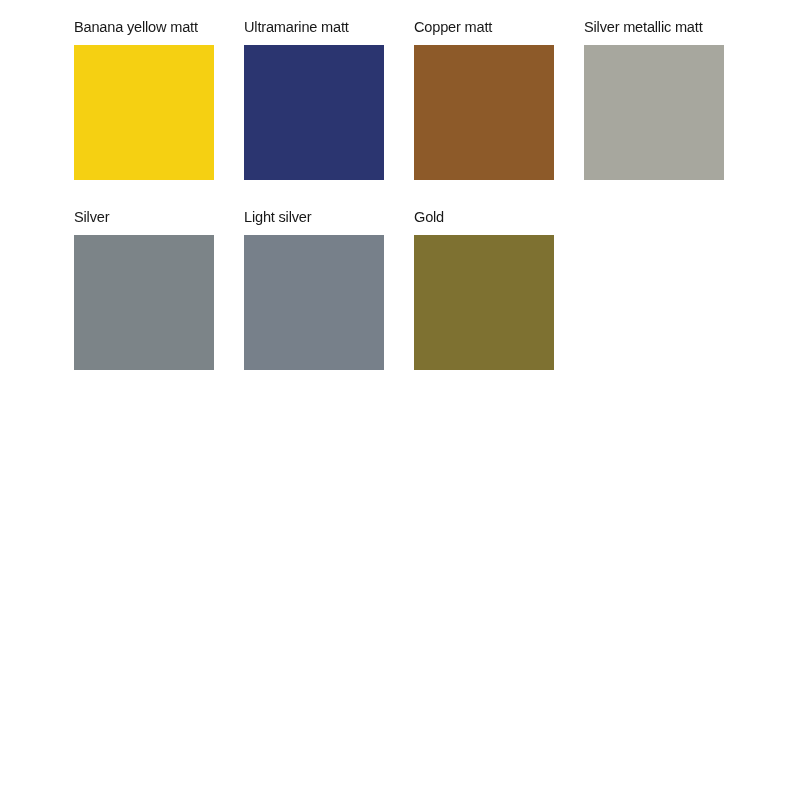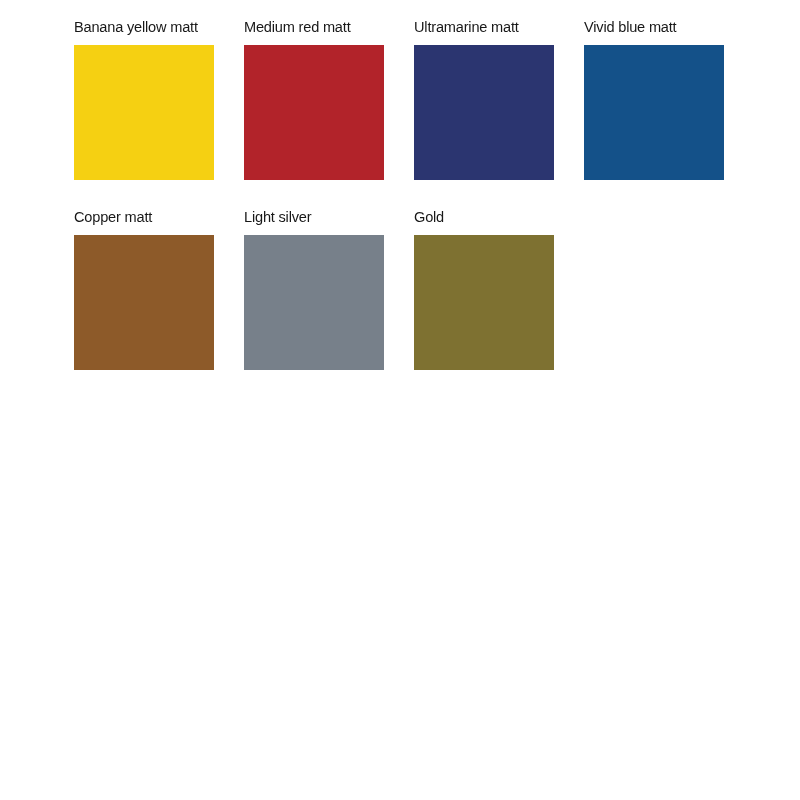--- a/index.html
+++ b/index.html
@@ -67,34 +67,34 @@
 </head>
 <body style="background-color: rgb(255, 255, 255);">
 
 <div class="sheet">
   <div class="swatch-grid">
       <div class="swatch-cell">
         <span class="swatch-label">Banana yellow matt</span>
         <span class="swatch-chip" style="background-color: rgb(245, 208, 18);"></span>
       </div>
       <div class="swatch-cell">
-        <span class="swatch-label">Medium red matt</span>
-        <span class="swatch-chip" style="background-color: rgb(178, 35, 42);"></span>
-      </div>
-      <div class="swatch-cell">
         <span class="swatch-label">Ultramarine matt</span>
         <span class="swatch-chip" style="background-color: rgb(43, 53, 112);"></span>
       </div>
       <div class="swatch-cell">
-        <span class="swatch-label">Vivid blue matt</span>
-        <span class="swatch-chip" style="background-color: rgb(20, 81, 137);"></span>
+        <span class="swatch-label">Copper matt</span>
+        <span class="swatch-chip" style="background-color: rgb(141, 90, 41);"></span>
       </div>
       <div class="swatch-cell">
-        <span class="swatch-label">Copper matt</span>
-        <span class="swatch-chip" style="background-color: rgb(141, 90, 41);"></span>
+        <span class="swatch-label">Silver metallic matt</span>
+        <span class="swatch-chip" style="background-color: rgb(167, 167, 158);"></span>
+      </div>
+      <div class="swatch-cell">
+        <span class="swatch-label">Silver</span>
+        <span class="swatch-chip" style="background-color: rgb(124, 132, 136);"></span>
       </div>
       <div class="swatch-cell">
         <span class="swatch-label">Light silver</span>
         <span class="swatch-chip" style="background-color: rgb(119, 128, 138);"></span>
       </div>
       <div class="swatch-cell">
         <span class="swatch-label">Gold</span>
         <span class="swatch-chip" style="background-color: rgb(126, 113, 49);"></span>
       </div>
     </div>

